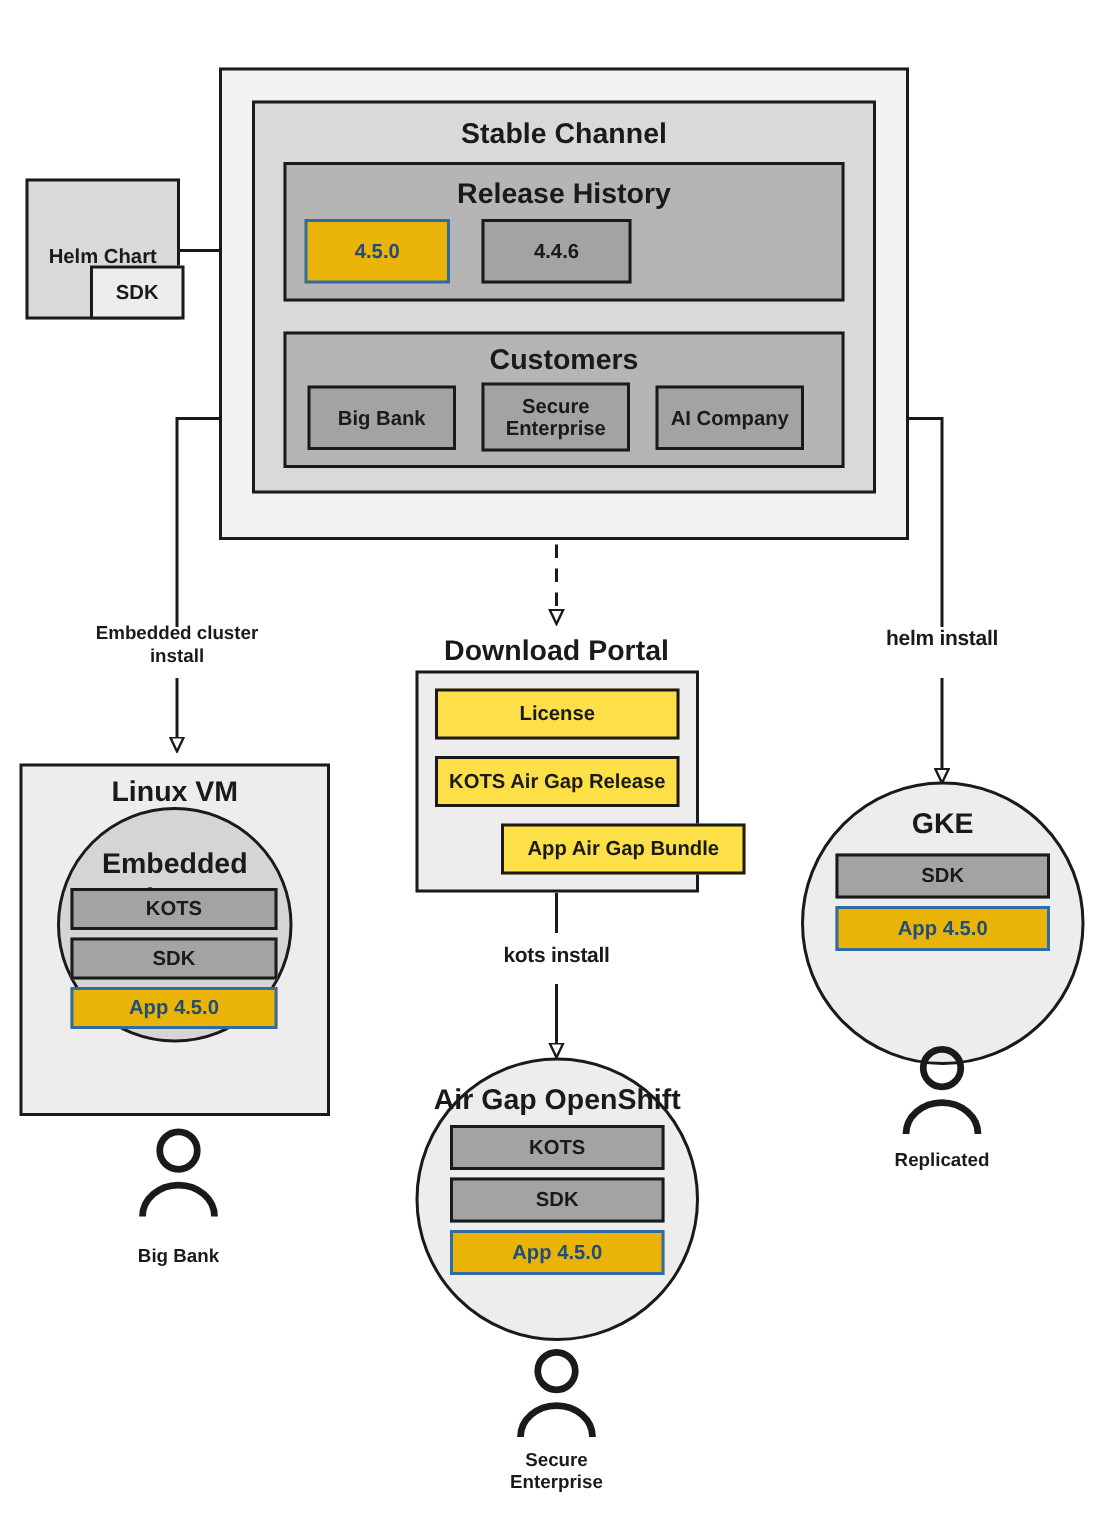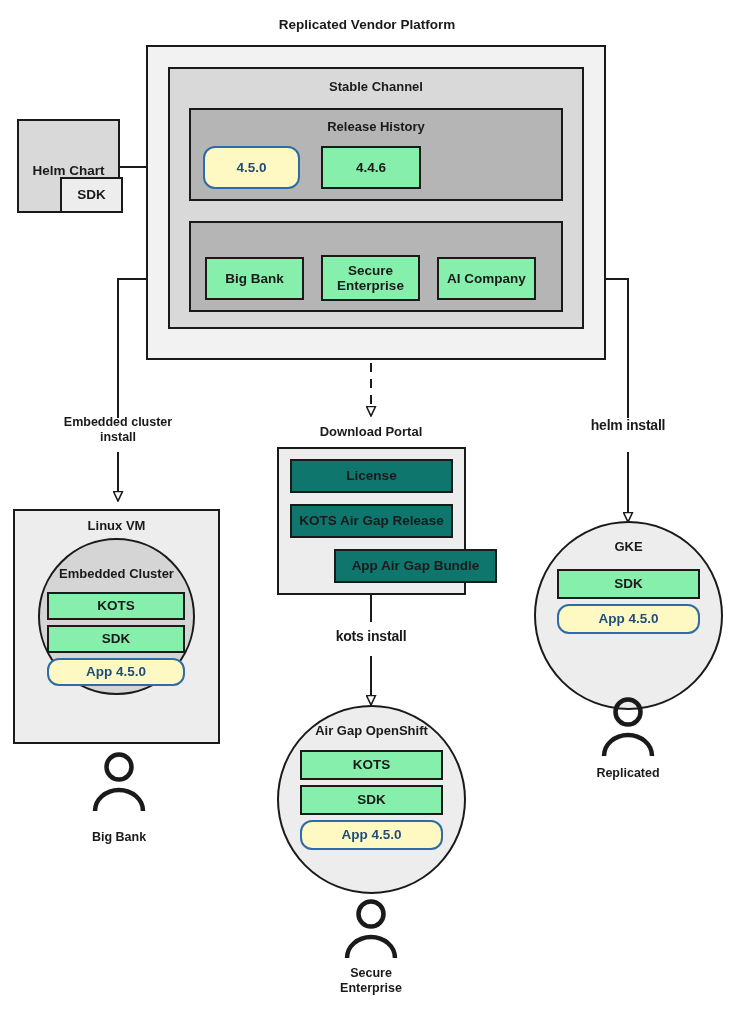--- a/index.html
+++ b/index.html
@@ -23,29 +23,29 @@
     position:absolute;box-sizing:border-box;
     text-align:center;font-weight:bold;line-height:1.2;
     display:flex;align-items:flex-start;justify-content:center;
   }
   .circle{border-radius:50%;}
 
   
   .f-outer   {background:#f2f2f2;}
   .f-channel {background:#d9d9d9;}
   .f-inner   {background:#b5b5b5;}
-  .f-white   {background:#86efac;}
+  .f-white   {background:#a3a3a3;}
   .f-lgray   {background:#ededed;}
   .f-mgray   {background:#d5d5d5;}
-  .f-dgray   {background:#0f766e;}
-  .f-blue    {background:#fef9c3;border-color:#2f6ca6;color:#1f4e79;border-radius:12px;}
+  .f-dgray   {background:#fde047;}
+  .f-blue    {background:#eab308;border-color:#2f6ca6;color:#1f4e79;}
 
   
   .t-title   {font-size:13.5px;}
-  .t-section {font-size:13px;}
+  .t-section {font-size:19px;}
   .t-node    {font-size:13.5px;}
   .t-mono    {font-family:Liberation Sans, sans-serif;font-size:14px;font-weight:bold;letter-spacing:-0.2px;}
   .t-caption {font-size:12.5px;}
 
   svg.wires{position:absolute;left:0;top:0;width:734px;height:1026px;overflow:visible;pointer-events:none;}
   svg.person{position:absolute;overflow:visible;}
 </style>
 </head>
 <body>
 
@@ -71,23 +71,20 @@
       <path d="M371,299 L371,415" stroke-dasharray="9 7" marker-end="url(#ah)"></path>
 
       <path d="M530,279 L628,279 L628,418"></path>
       <path d="M628,452 L628,521" marker-end="url(#ah)"></path>
 
       <path d="M371,595 L371,622"></path>
       <path d="M371,656 L371,704" marker-end="url(#ah)"></path>
     </g>
   </svg>
 
-  <div class="lbl t-title" style="left:217px;top:17px;width:300px;">
-    <span>Replicated Vendor Platform</span>
-  </div>
 
   <div class="box f-outer" style="left:146px;top:45px;width:460px;height:315px;"></div>
 
   <div class="box f-channel" style="left:168px;top:67px;width:416px;height:262px;"></div>
   <div class="lbl t-section" style="left:168px;top:79px;width:416px;">
     <span>Stable Channel</span>
   </div>
 
   <div class="box f-inner" style="left:189px;top:108px;width:374px;height:93px;"></div>
   <div class="lbl t-section" style="left:189px;top:119px;width:374px;">
@@ -95,20 +92,23 @@
   </div>
 
   <div class="box f-blue t-node" style="left:203px;top:146px;width:97px;height:43px;">
     <span>4.5.0</span>
   </div>
   <div class="box f-white t-node" style="left:321px;top:146px;width:100px;height:43px;">
     <span>4.4.6</span>
   </div>
 
   <div class="box f-inner" style="left:189px;top:221px;width:374px;height:91px;"></div>
+  <div class="lbl t-section" style="left:189px;top:230px;width:374px;">
+    <span>Customers</span>
+  </div>
 
   <div class="box f-white t-node" style="left:205px;top:257px;width:99px;height:43px;white-space:pre-line;">
     <span>Big Bank</span>
   </div>
   <div class="box f-white t-node" style="left:321px;top:255px;width:99px;height:46px;white-space:pre-line;">
     <span>Secure
 Enterprise</span>
   </div>
   <div class="box f-white t-node" style="left:437px;top:257px;width:99px;height:43px;white-space:pre-line;">
     <span>AI Company</span>

